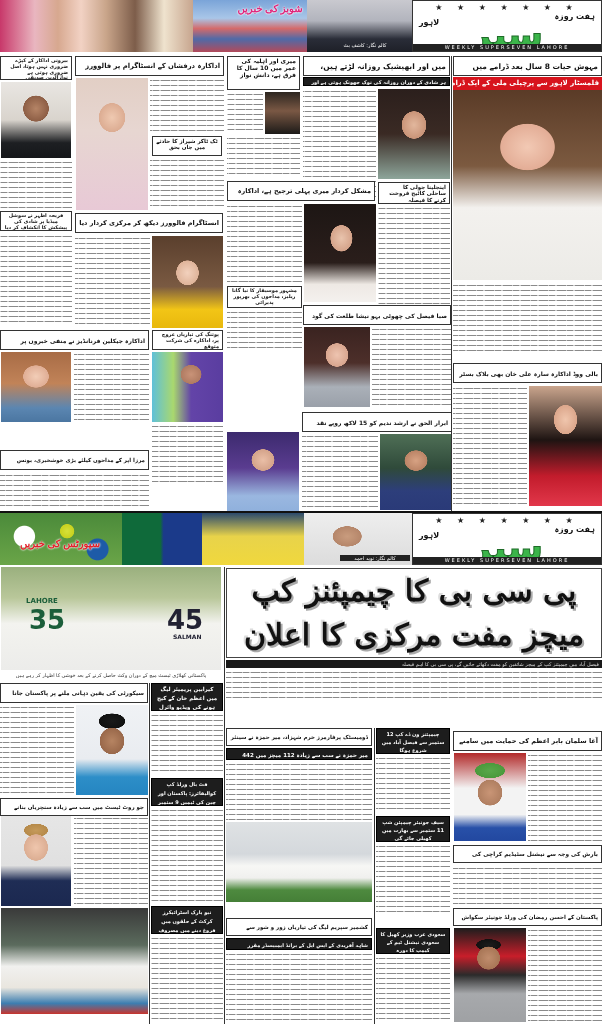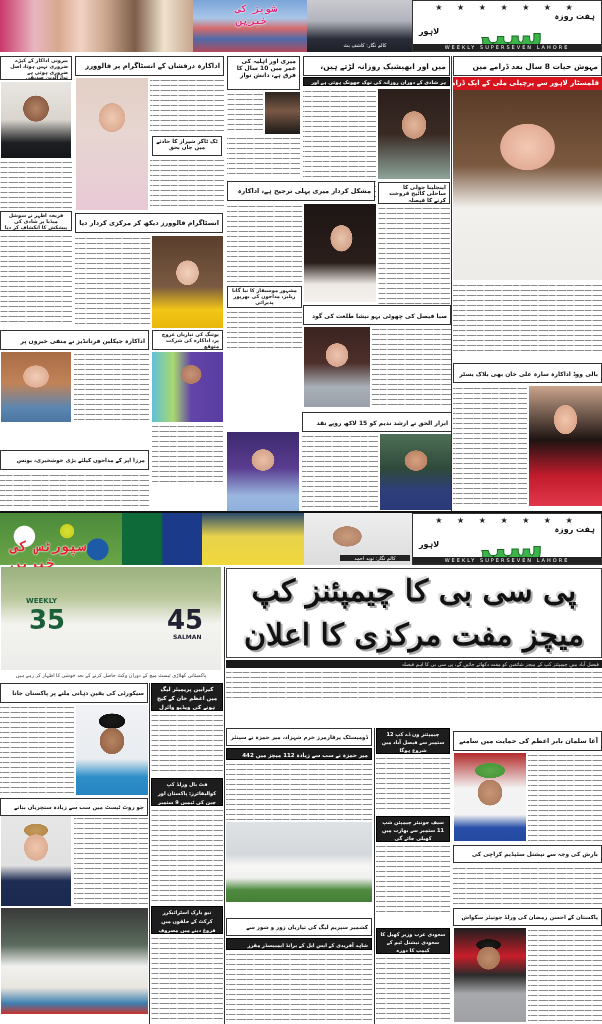--- a/index.html
+++ b/index.html
@@ -9,24 +9,24 @@
   .photo{position:absolute;overflow:hidden}
   .hl{position:absolute;direction:rtl;text-align:right;font-family:"DejaVu Sans",sans-serif;font-weight:bold;color:#111;line-height:1.15;overflow:hidden;padding:1px 3px;background:#fff;border:1px solid #333}
   .hl.dark{background:#1d1d1d;color:#fff;border-color:#000;text-align:center}
   .body{position:absolute;direction:rtl;overflow:hidden;
     background:repeating-linear-gradient(to bottom,#fff 0,#fff 2px,#8a8a8a 2px,#8a8a8a 3px,#fff 3px,#fff 5px);}
   .body::after{content:"";position:absolute;inset:0;background:repeating-linear-gradient(to left,transparent 0,transparent 9px,#fff 9px,#fff 11px,transparent 11px,transparent 17px,#fff 17px,#fff 18px);opacity:.55}
   .caption{position:absolute;direction:rtl;text-align:center;font-size:5px;color:#333;overflow:hidden;white-space:nowrap}
   .mast{position:absolute;background:#fff;border:1px solid #333;overflow:hidden}
   .mast .stars{position:absolute;top:2px;left:0;right:0;text-align:center;font-size:8px;letter-spacing:6px;color:#222}
   .mast .weekly{position:absolute;right:6px;top:11px;font-size:8px;font-weight:bold;direction:rtl}
-  .mast .city{position:absolute;left:6px;top:26px;font-size:8px;font-weight:bold;direction:rtl}
+  .mast .city{position:absolute;left:6px;top:17px;font-size:8px;font-weight:bold;direction:rtl}
   .mast .logo{position:absolute;left:0;right:0;top:16px;text-align:center;font-size:36px;font-weight:bold;color:#3bb54a;direction:rtl;-webkit-text-stroke:1px #1e6b27;line-height:1}
   .mast .sub{position:absolute;left:0;right:0;bottom:0;height:7px;background:#222;color:#fff;font-size:5px;letter-spacing:2px;text-align:center;line-height:7px}
-  .kicker{position:absolute;font-family:Liberation Mono, monospace;font-weight:bold;direction:rtl;text-align:left;color:#e3202a;text-shadow:0 0 2px #fff,0 0 2px #fff}
+  .kicker{position:absolute;font-family:Liberation Serif, serif;font-weight:bold;direction:rtl;text-align:center;color:#e3202a;text-shadow:0 0 2px #fff,0 0 2px #fff}
   .redbar{position:absolute;background:#d7141d;color:#fff;direction:rtl;text-align:right;font-size:7px;font-weight:bold;line-height:13px;padding:0 3px;overflow:hidden;white-space:nowrap}
   .bigheadline{position:absolute;direction:rtl;text-align:center;font-family:"DejaVu Serif",serif;font-weight:bold;color:#111;text-shadow:2px 2px 0 #aaa,-2px -2px 0 #ddd;letter-spacing:-1px;overflow:hidden}
   .blackbar{position:absolute;background:#1a1a1a;color:#ddd;direction:rtl;font-size:5px;line-height:8px;padding:0 3px;overflow:hidden;white-space:nowrap}
   .jersey{position:absolute;color:#1b5e3a;font-weight:bold;font-family:"DejaVu Sans",sans-serif}
 </style>
 </head>
 <body>
 
 <div class="photo" style="left:0;top:0;width:193px;height:52px;background:linear-gradient(90deg,#c8386a 0,#e9b6c0 18%,#d7a88f 30%,#f2d2c4 42%,#c9a58a 55%,#7d5d4a 70%,#efe3ce 85%,#c7a58e 100%)"></div>
 <div class="photo" style="left:193px;top:0;width:114px;height:52px;background:linear-gradient(180deg,#7aa4d8 0,#a9c6e8 35%,#d46a6a 55%,#4f6aa8 75%,#b34a5a 100%)"></div>
@@ -99,37 +99,37 @@
 <div class="photo" style="left:227px;top:432px;width:72px;height:80px;background:radial-gradient(ellipse 26% 22% at 50% 35%,#eabfa7 0,#d4a38a 60%,transparent 62%),linear-gradient(180deg,#3c2a6e 0,#5a3c90 45%,#9ab7e0 80%,#8fb0dc 100%)"></div>
 <div class="hl" style="left:302px;top:412px;width:150px;height:20px;font-size:6px;line-height:17px">ابرار الحق نے ارشد ندیم کو 15 لاکھ روپے نقد انعام دے دیا</div>
 <div class="body" style="left:302px;top:434px;width:76px;height:76px"></div>
 <div class="photo" style="left:380px;top:434px;width:72px;height:76px;background:radial-gradient(ellipse 26% 22% at 50% 35%,#d7a283 0,#bb8466 60%,transparent 62%),linear-gradient(180deg,#4f6f56 0,#2f4a3a 45%,#2d3e7b 75%,#2a3a78 100%)"></div>
 
 <div class="hl" style="left:453px;top:363px;width:149px;height:20px;font-size:6px;line-height:17px">بالی ووڈ اداکارہ سارہ علی خان بھی بلاک بسٹر کی دیوانی نکلیں</div>
 <div class="body" style="left:453px;top:386px;width:74px;height:120px"></div>
 <div class="photo" style="left:529px;top:386px;width:73px;height:120px;background:radial-gradient(ellipse 26% 20% at 50% 28%,#f0c6ad 0,#dca78c 60%,transparent 62%),linear-gradient(180deg,#caa58d 0,#1e1412 45%,#c21c2c 75%,#e2374a 100%)"></div>
 
 <div class="photo" style="left:0;top:513px;width:122px;height:52px;background:radial-gradient(circle at 20% 45%,#fff 0,#fff 10%,transparent 11%),radial-gradient(circle at 55% 35%,#d6e13a 0,#c9d21f 9%,transparent 10%),radial-gradient(circle at 80% 70%,#1d5ba8 0,#1d5ba8 10%,transparent 11%),linear-gradient(180deg,#4b8a3a 0,#6aa548 100%)"></div>
-<div class="kicker" style="left:10px;top:538px;width:100px;font-size:14px">سپورٹس کی خبریں</div>
+<div class="kicker" style="left:10px;top:538px;width:100px;font-size:10px">سپورٹس کی خبریں</div>
 <div class="photo" style="left:122px;top:513px;width:80px;height:52px;background:linear-gradient(90deg,#0f6a3a 0,#0f6a3a 48%,#1b3a8a 52%,#1b3a8a 100%)"></div>
 <div class="photo" style="left:202px;top:513px;width:102px;height:52px;background:linear-gradient(180deg,#2b4a6d 0,#e8d34a 45%,#f0d83d 100%)"></div>
 <div class="photo" style="left:304px;top:513px;width:108px;height:52px;background:radial-gradient(ellipse 22% 32% at 40% 45%,#c99c7e 0,#b5866a 60%,transparent 62%),linear-gradient(180deg,#eeeeee 0,#dcdcdc 100%)"></div>
 <div class="caption" style="left:340px;top:555px;width:70px;background:#222;color:#fff">کالم نگار: نوید احمد</div>
 
 <div class="mast" style="left:412px;top:513px;width:190px;height:52px">
   <div class="stars">★ ★ ★ ★ ★ ★ ★</div>
   <div class="weekly">ہفت روزہ</div>
   <div class="city">لاہور</div>
   <div class="logo">سپر سیون</div>
   <div class="sub">WEEKLY SUPERSEVEN LAHORE</div>
 </div>
 
 <div class="photo" style="left:1px;top:567px;width:220px;height:103px;background:linear-gradient(180deg,#9ab07e 0,#b9c79a 30%,#f3f3ef 55%,#ececea 100%)">
   <div class="jersey" style="left:28px;top:38px;font-size:26px">35</div>
-  <div class="jersey" style="left:25px;top:30px;font-size:7px">WEEKLY</div>
+  <div class="jersey" style="left:25px;top:30px;font-size:7px">LAHORE</div>
   <div class="jersey" style="left:166px;top:38px;font-size:26px;color:#223">45</div>
   <div class="jersey" style="left:172px;top:66px;font-size:6px;color:#223">SALMAN</div>
 </div>
 <div class="caption" style="left:1px;top:672px;width:220px">پاکستانی کھلاڑی ٹیسٹ میچ کے دوران وکٹ حاصل کرنے کے بعد خوشی کا اظہار کر رہے ہیں</div>
 
 <div class="bigheadline" style="left:226px;top:568px;width:376px;height:90px;font-size:30px;line-height:44px;border:1px solid #444;background:#fff">پی سی بی کا چیمپئنز کپ میچز مفت مرکزی کا اعلان</div>
 <div class="blackbar" style="left:226px;top:660px;width:376px;height:8px">فیصل آباد میں چیمپئنز کپ کے میچز شائقین کو مفت دکھائے جائیں گے، پی سی بی کا اہم فیصلہ</div>
 <div class="body" style="left:226px;top:670px;width:376px;height:32px"></div>
 
 <div class="hl" style="left:0;top:683px;width:148px;height:20px;font-size:5.8px;line-height:17px">سیکورٹی کی یقین دہانی ملنے پر پاکستان جانا چاہیے، ہربھجن سنگھ</div>

